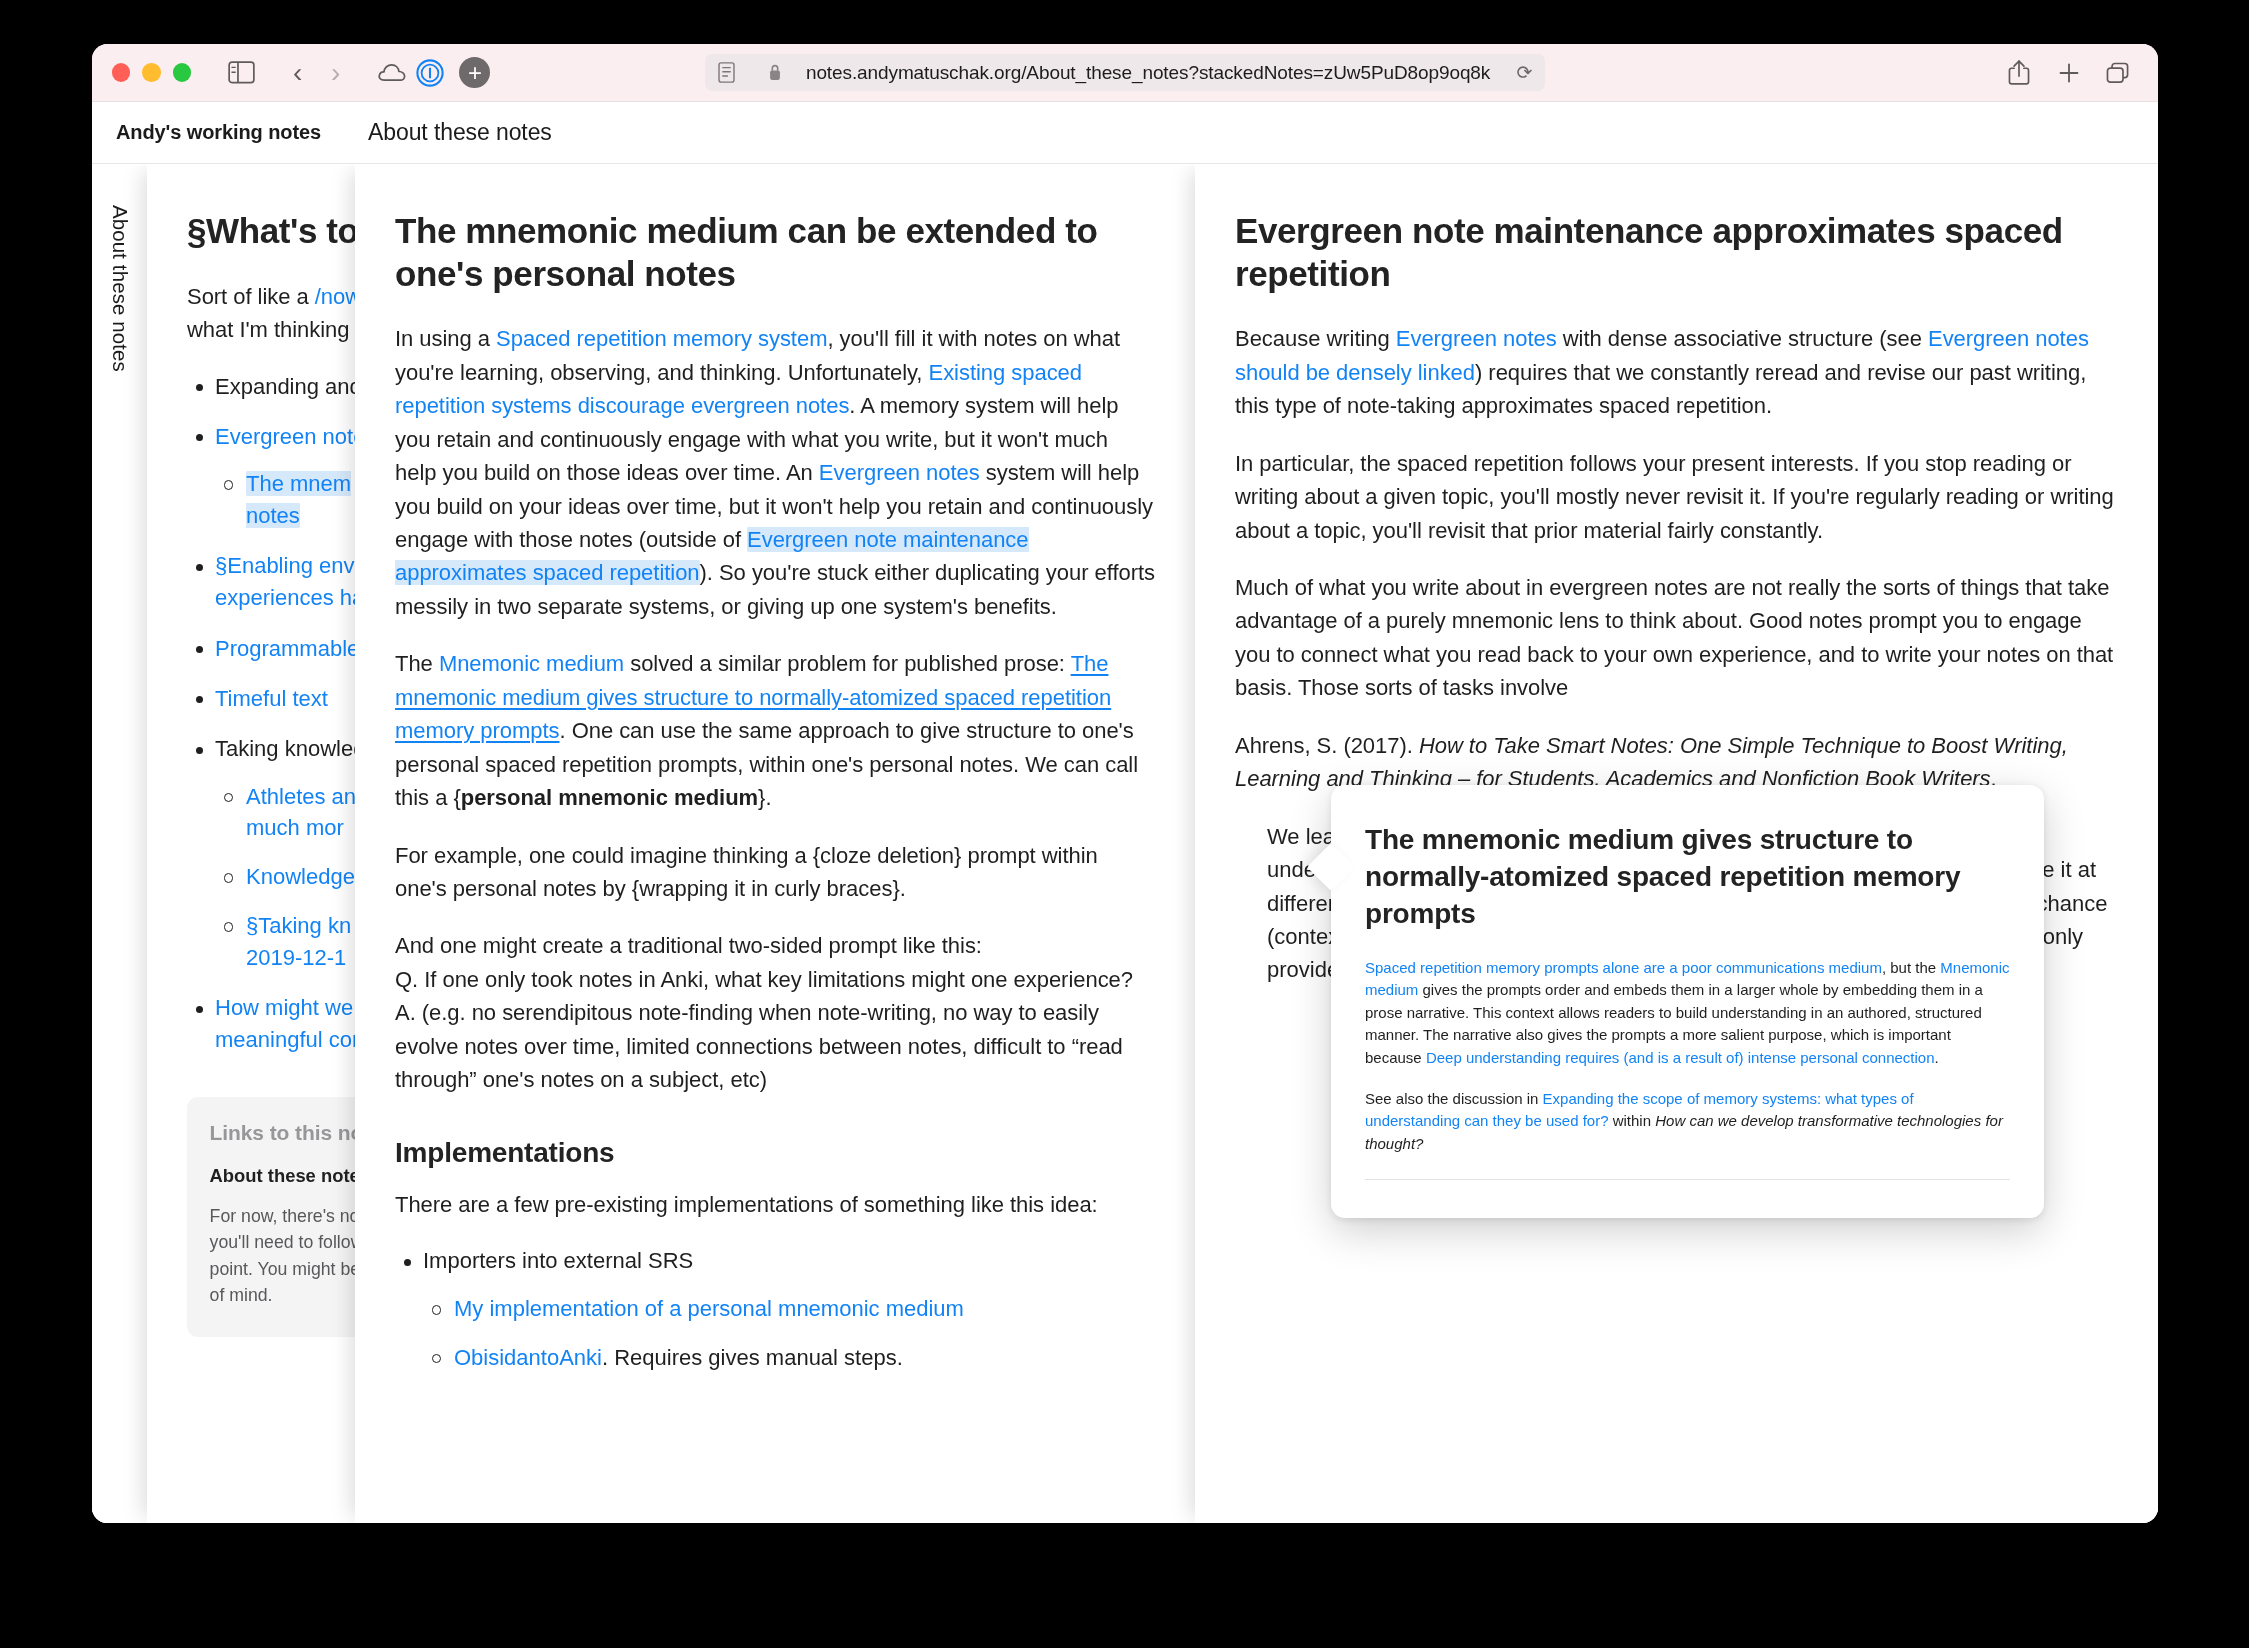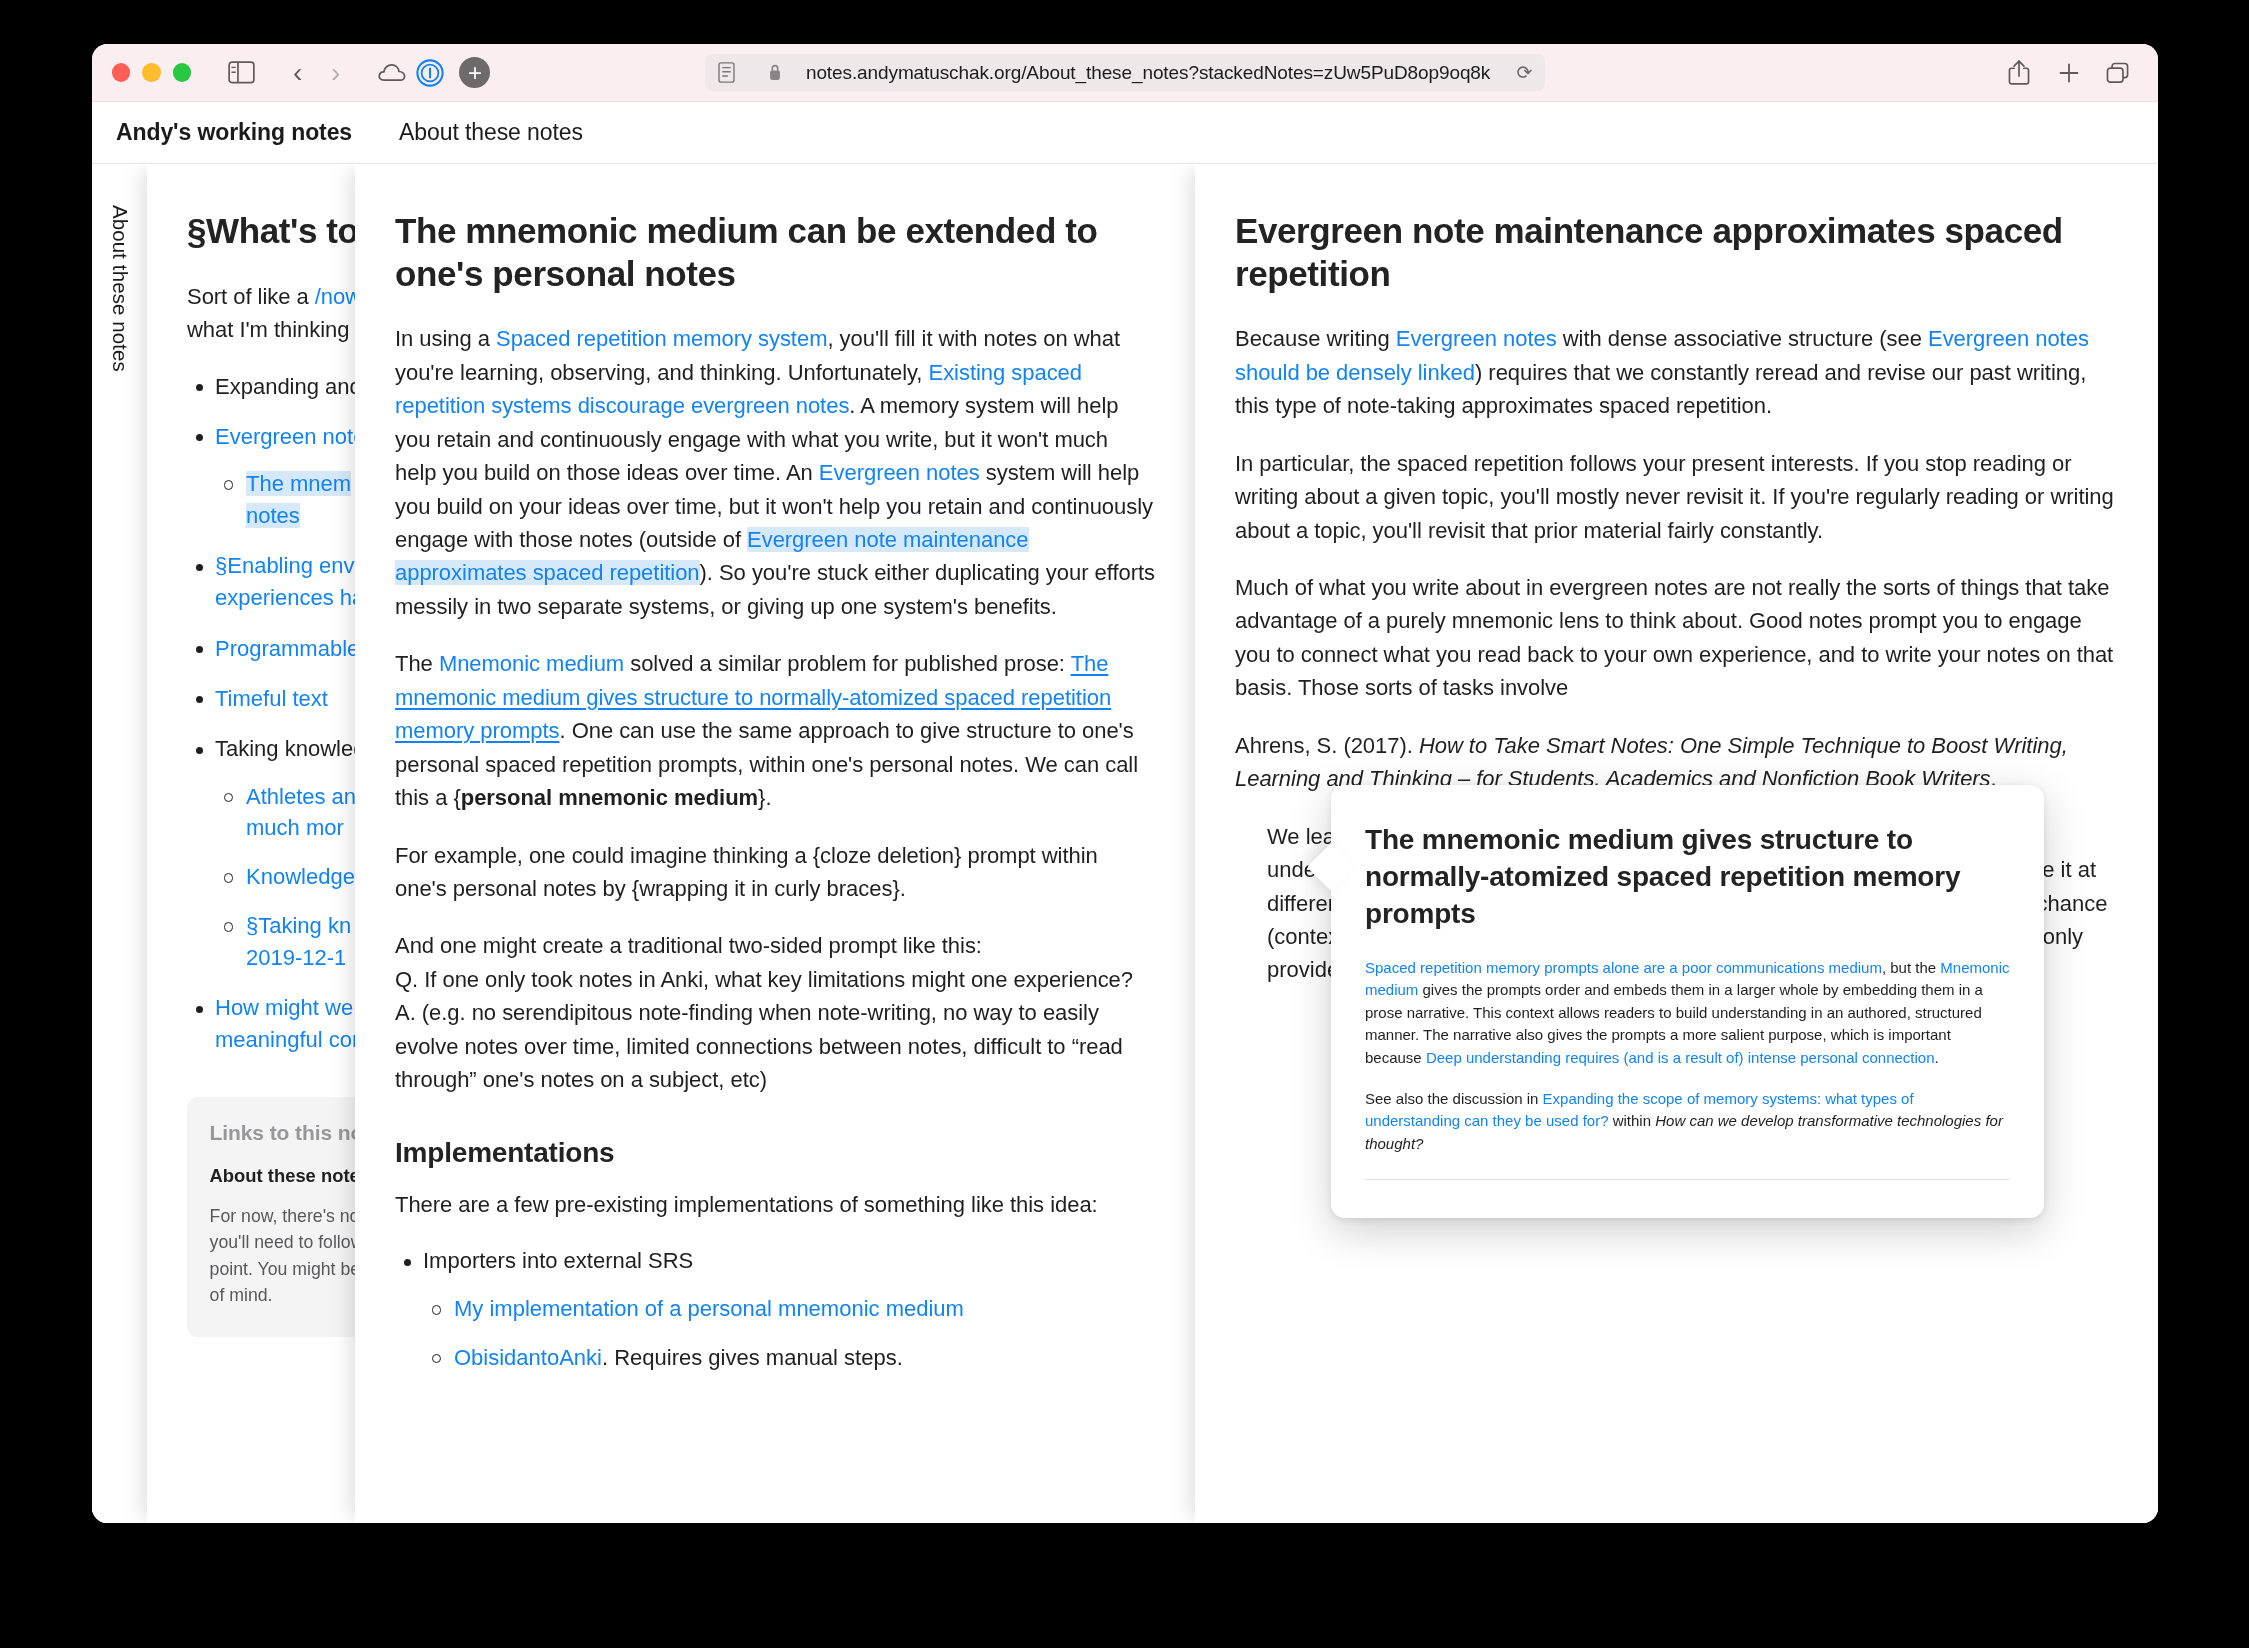--- a/index.html
+++ b/index.html
@@ -84,21 +84,21 @@
   
   #site-header {
     height: 62px;
     background: #ffffff;
     border-bottom: 0.7px solid #e7e7e7;
     display: flex; align-items: center;
     padding-left: 24px;
     gap: 47px;
     position: relative; z-index: 40;
   }
-  #site-title { font-size: 23px; font-weight: 700; color: #1b1b1b; letter-spacing: -0.1px; }
+  #site-title { font-size: 20px; font-weight: 700; color: #1b1b1b; letter-spacing: -0.1px; }
   #site-breadcrumb { font-size: 23px; font-weight: 400; color: #1b1b1b; letter-spacing: -0.1px; }
 
   
   #stack {
     position: absolute;
     top: 121px; left: 0; right: 0; bottom: 0;
     background: #ffffff;
     overflow: hidden;
   }
 

